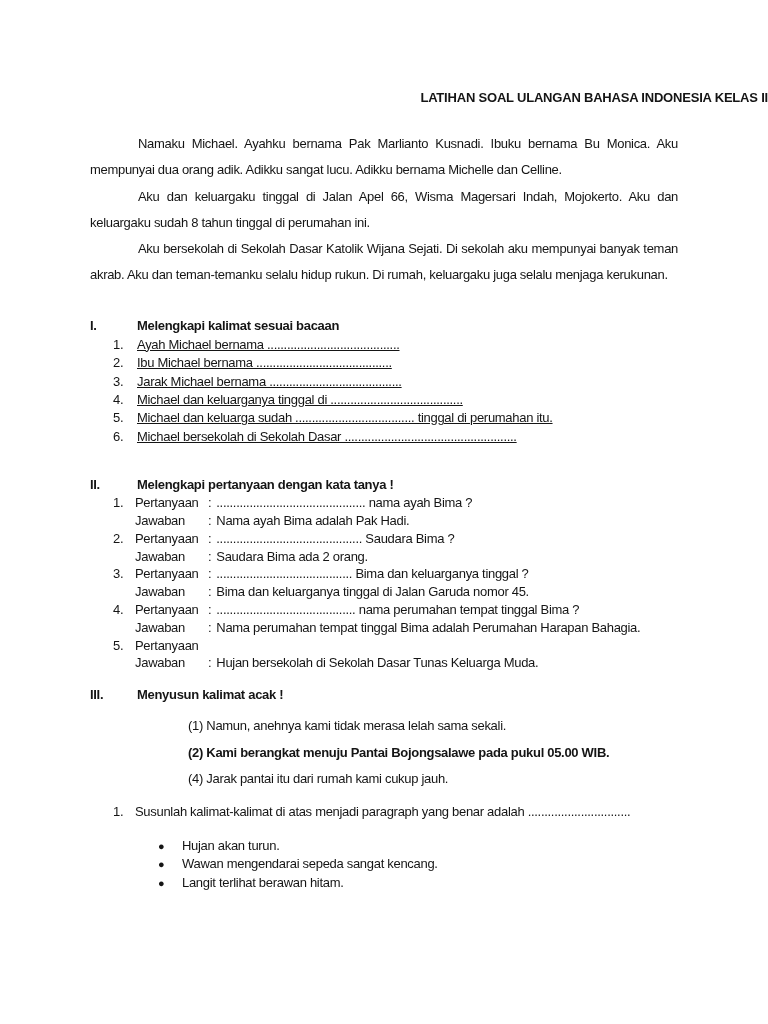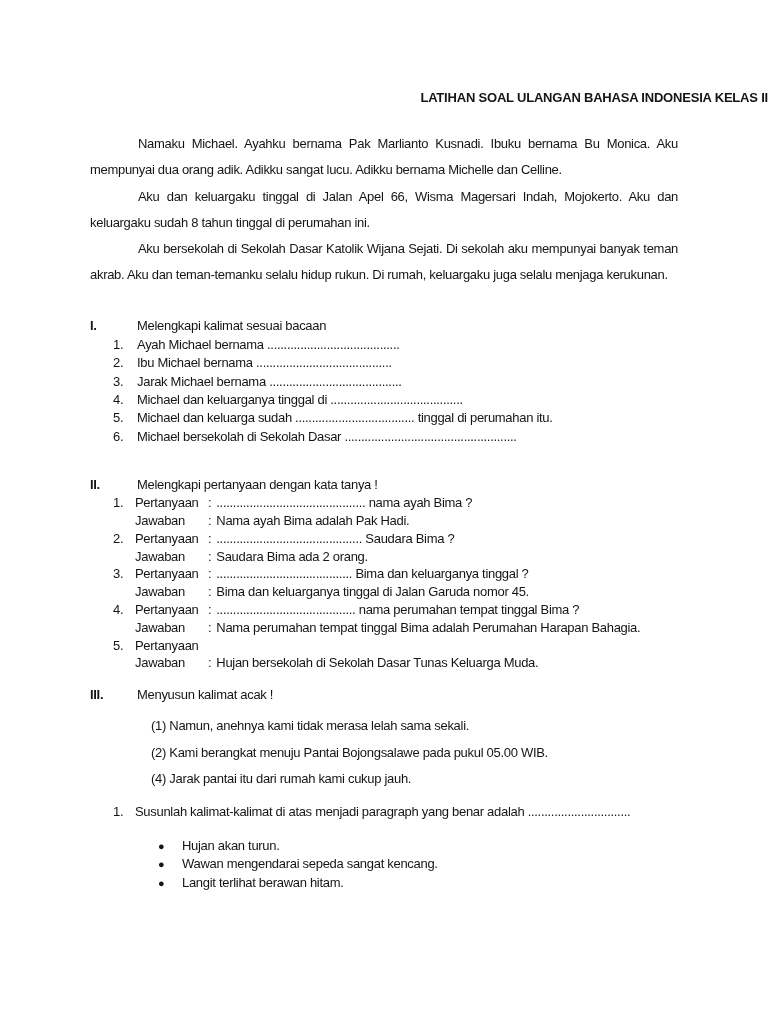--- a/index.html
+++ b/index.html
@@ -27,35 +27,35 @@
     margin: 26px 90px 0 90px;
     font-size: 13px;
     letter-spacing: -0.3px;
     line-height: 26.3px;
     text-align: justify;
   }
   .reading p { text-indent: 48px; }
   .section { margin-left: 90px; margin-right: 90px; font-size: 13px; letter-spacing: -0.3px; }
   .section-head { display: flex; line-height: 18px; }
   .section-head .numeral { width: 47px; font-weight: 700; }
-  .section-head .heading { font-weight: 400; flex: 1; }
+  .section-head .heading { font-weight: 700; flex: 1; }
   .sec1 { margin-top: 28px; }
   .sec1 .items { margin-top: 1px; }
   .item-row { display: flex; margin-left: 23px; line-height: 18.4px; }
   .item-row .num { width: 24px; }
-  .item-row .txt { flex: 1; white-space: nowrap; overflow: hidden; }
+  .item-row .txt { flex: 1; white-space: nowrap; overflow: hidden; text-decoration: underline; }
   .sec2 { margin-top: 30px; }
   .qa-row { display: flex; margin-left: 23px; line-height: 17.8px; }
   .qa-row .num { width: 22px; }
   .qa-row .lbl { width: 73px; }
   .qa-row .content { flex: 1; white-space: nowrap; overflow: hidden; }
   .qa-row .colon { margin-right: 5px; }
   .sec3 { margin-top: 14px; }
-  .sentences { margin-top: 9px; margin-left: 61px; line-height: 26.5px; }
-  .sentence[data-weight="bold"] { font-weight: 400; }
+  .sentences { margin-top: 9px; margin-left: 98px; line-height: 26.5px; }
+  .sentence[data-weight="bold"] { font-weight: 700; }
   .task-row { display: flex; margin-left: 23px; margin-top: 10px; line-height: 18px; }
   .task-row .num { width: 22px; }
   .task-row .txt { flex: 1; white-space: nowrap; overflow: hidden; }
   .bullets { margin-top: 16px; margin-left: 68px; line-height: 18.8px; }
   .bullet-row { display: flex; }
   .bullet-row .glyph { width: 24px; font-size: 11px; line-height: 18.8px; }
   .bullet-row .txt { flex: 1; }
 </style>
 </head>
 <body>

